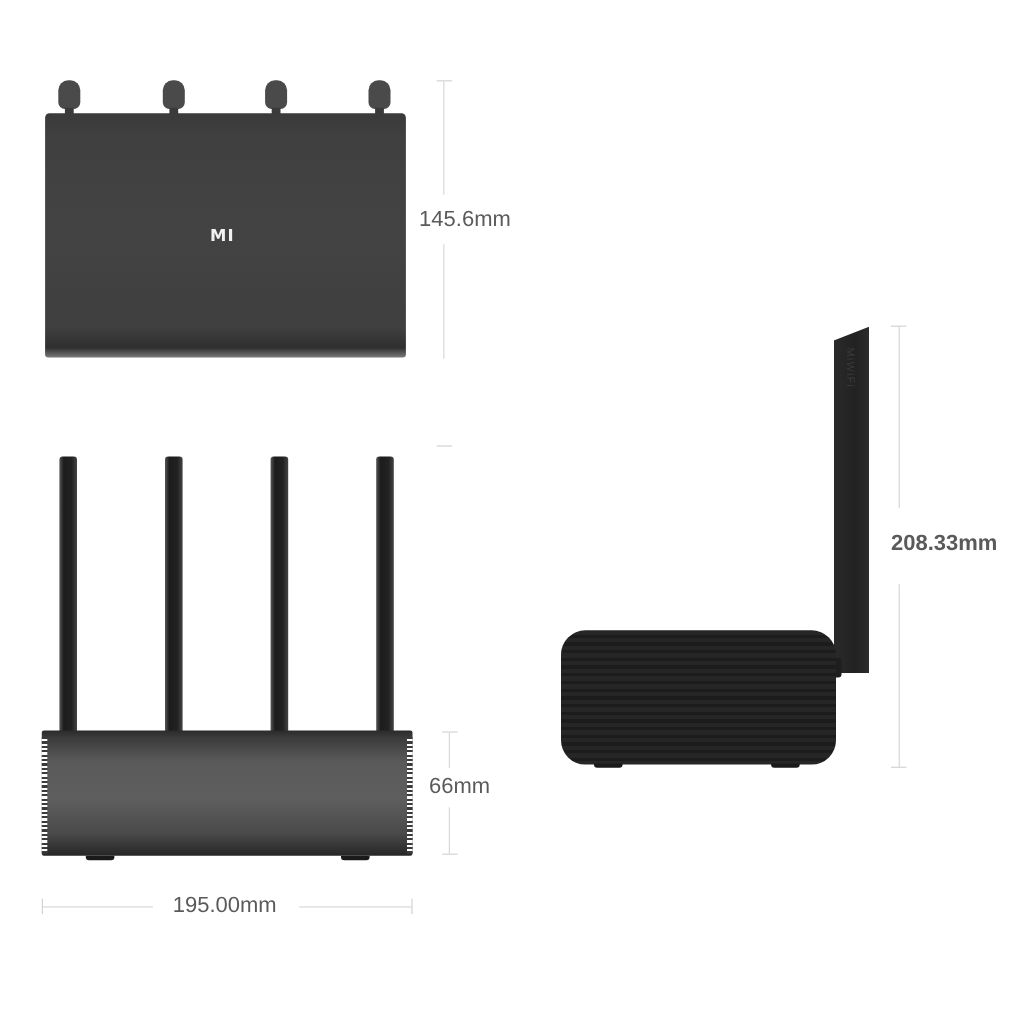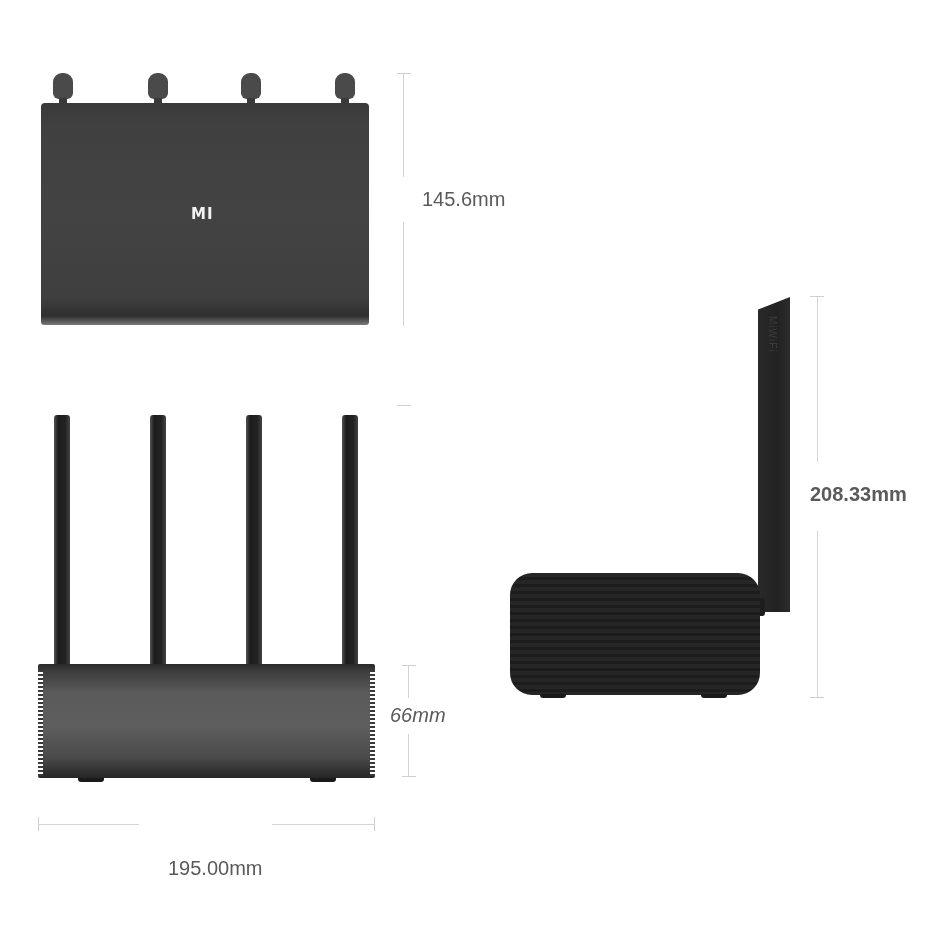--- a/index.html
+++ b/index.html
@@ -55,49 +55,49 @@
   <div class="cap-neck" style="left:247px; top:98px;"></div>
   <div class="cap" style="left:335px; top:73px;"></div>
   <div class="cap-neck" style="left:341px; top:98px;"></div>
   <div class="top-body"></div>
   <div class="mi-logo">MI</div>
 </div>
 
 <div>
   <div class="tick" style="left:397px; top:73px; width:14px; height:1px;"></div>
   <div class="dim-line" style="left:403px; top:74px; width:1px; height:103px;"></div>
-  <div class="dim-label" style="left:381px; top:188px;margin-left:41px;">145.6mm</div>
+  <div class="dim-label" style="left:381px; top:188px;">145.6mm</div>
   <div class="dim-line" style="left:403px; top:222px; width:1px; height:104px;"></div>
   <div class="tick" style="left:397px; top:405px; width:14px; height:1px;"></div>
 </div>
 
 <div>
   <div class="ant" style="left:54px;"></div>
   <div class="ant" style="left:150px;"></div>
   <div class="ant" style="left:246px;"></div>
   <div class="ant" style="left:342px;"></div>
   <div class="front-body"></div>
   <div class="ridges-l" style="left:38px;"></div>
   <div class="ridges-r" style="left:370px;"></div>
   <div class="foot" style="left:78px; top:778px; width:26px;"></div>
   <div class="foot" style="left:310px; top:778px; width:26px;"></div>
 </div>
 
 <div>
   <div class="tick" style="left:402px; top:665px; width:14px; height:1px;"></div>
   <div class="dim-line" style="left:408px; top:666px; width:1px; height:32px;"></div>
-  <div class="dim-label" style="left:390px; top:704px;font-style:italic;">66mm</div>
+  <div class="dim-label" style="left:390px; top:704px;">66mm</div>
   <div class="dim-line" style="left:408px; top:734px; width:1px; height:42px;"></div>
   <div class="tick" style="left:402px; top:776px; width:14px; height:1px;"></div>
 </div>
 
 <div>
   <div class="tick" style="left:38px; top:817px; width:1px; height:14px;"></div>
   <div class="dim-line" style="left:39px; top:824px; width:100px; height:1px;"></div>
-  <div class="dim-label" style="left:168px; top:812px;margin-top:45px;">195.00mm</div>
+  <div class="dim-label" style="left:157px; top:812px;">195.00mm</div>
   <div class="dim-line" style="left:272px; top:824px; width:102px; height:1px;"></div>
   <div class="tick" style="left:374px; top:817px; width:1px; height:14px;"></div>
 </div>
 
 <div>
   <div class="side-ant"></div>
   <div class="side-ant-text">MiWiFi</div>
   <div class="abs" style="left:755px; top:598px; width:10px; height:18px; background:#1e1e1e; border-radius:3px;"></div>
   <div class="side-body"></div>
   <div class="foot" style="left:540px; top:694px; width:26px;"></div>

